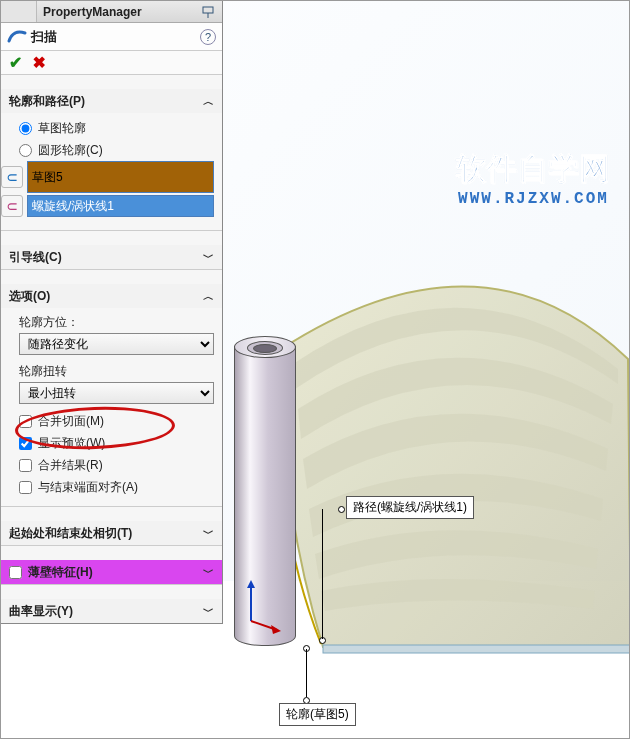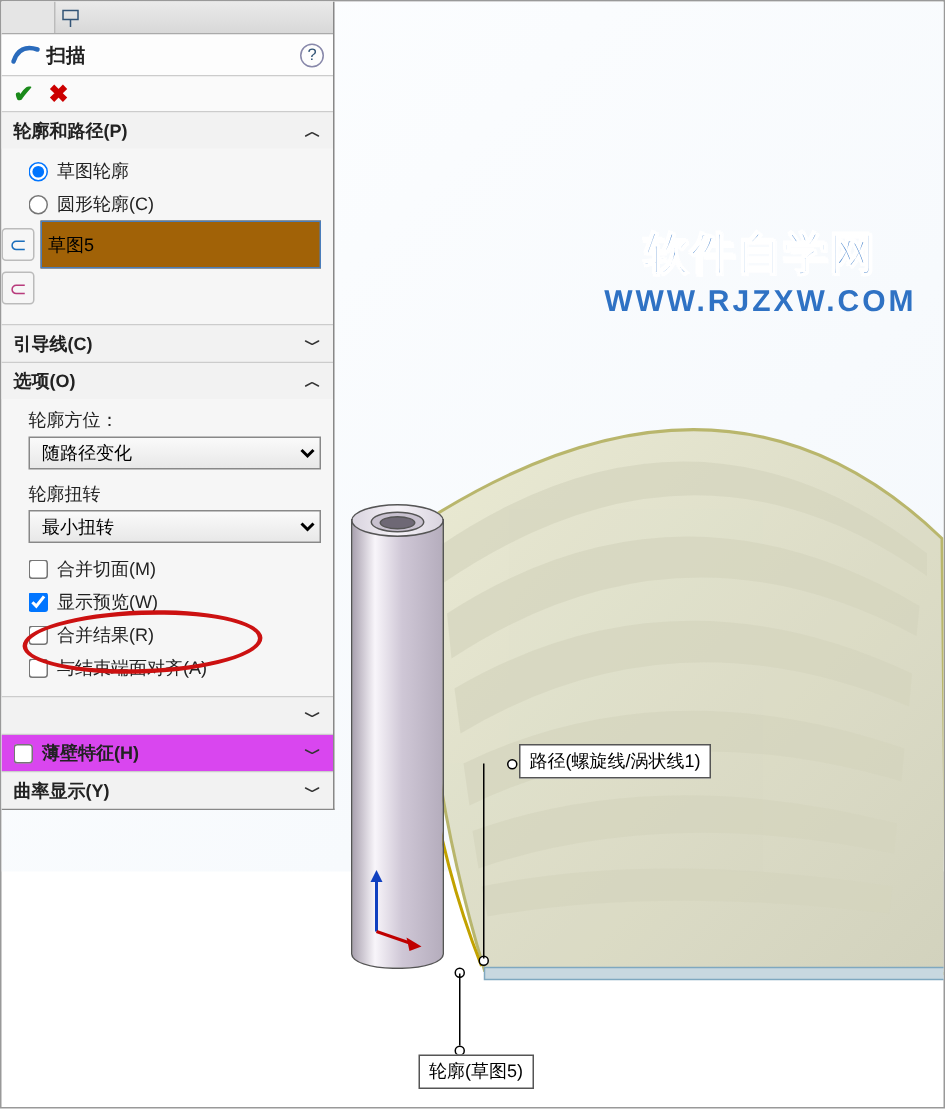--- a/index.html
+++ b/index.html
@@ -11,21 +11,21 @@
 .pm-header-title { flex: 1; font-weight: bold; padding-left: 6px; font-size: 12px; }
 .pm-header-icon { width: 20px; height: 18px; margin-right: 4px; display: flex; align-items: center; justify-content: center; }
 .feature-row { display: flex; align-items: center; height: 28px; padding: 0 6px; border-bottom: 1px solid #ccc; background: #fdfdfd; }
 .feature-icon { width: 20px; height: 20px; margin-right: 4px; }
 .feature-title { font-weight: bold; font-size: 13px; }
 .help-icon { margin-left: auto; width: 16px; height: 16px; border: 1px solid #88a; border-radius: 50%; color: #357; font-size: 11px; text-align: center; line-height: 14px; }
 .confirm-row { display: flex; align-items: center; gap: 10px; height: 24px; padding-left: 8px; background: #fafafa; border-bottom: 1px solid #ccc; }
 .ok-icon { color: #1a8a1a; font-size: 16px; font-weight: bold; }
 .cancel-icon { color: #c00; font-size: 16px; font-weight: bold; }
 .section { border-bottom: 1px solid #ccc; }
-.section-header { display: flex; align-items: center; height: 24px; padding: 0 8px; font-weight: bold; font-size: 12px; background: #f2f2f2; }
+.section-header { display: flex; align-items: center; height: 24px; padding: 0 8px; font-weight: bold; font-size: 12px; background: #f2f2f2; margin-top: 14px; }
 .section-header .chevron { margin-left: auto; font-size: 11px; color: #333; }
 .section-body { padding: 4px 8px 8px 18px; }
 .radio-row, .check-row { display: flex; align-items: center; height: 22px; font-size: 12px; gap: 6px; }
 .radio-row input, .check-row input { margin: 0; }
 .field-row { display: flex; align-items: center; height: 26px; margin: 3px 0; }
 .pill { width: 22px; height: 22px; border: 1px solid #bbb; border-radius: 3px; margin-right: 4px; display: flex; align-items: center; justify-content: center; font-size: 14px; }
 .pill.blue { color: #1a6ebc; }
 .pill.pink { color: #b83b7c; }
 .textbox { flex: 1; height: 32px; border: 1px solid #4a7dbb; background: #a16207; padding: 0 4px; font-size: 12px; }
 .sel-box { flex: 1; height: 22px; border: 1px solid #4a7dbb; background: #4a90d9; color: #fff; padding: 0 4px; font-size: 12px; line-height: 20px; }
@@ -39,21 +39,21 @@
 .cylinder-top-inner { position: absolute; left: 246px; top: 340px; width: 36px; height: 14px; border: 1px solid #555; border-radius: 50%; background: #c8c1cf; }
 .cylinder-hole { position: absolute; left: 252px; top: 343px; width: 24px; height: 9px; border: 1px solid #555; border-radius: 50%; background: #6e6875; }
 
 .spiral-wrap { position: absolute; left: 222px; top: 248px; width: 408px; height: 450px; }
 .callout { position: absolute; background: #fff; border: 1px solid #555; font-size: 12px; padding: 2px 6px; white-space: nowrap; }
 .callout-line { position: absolute; background: #000; }
 .dot { position: absolute; width: 7px; height: 7px; background: #fff; border: 1px solid #000; border-radius: 50%; }
 .axis { position: absolute; }
 .watermark { position: absolute; right: 20px; top: 148px; text-align: center; }
 .wm-top { font-size: 30px; font-weight: 900; color: #2f72c4; -webkit-text-stroke: 1px #fff; text-shadow: 1px 1px 0 #fff, -1px -1px 0 #fff; letter-spacing: 1px; }
-.wm-bot { font-size: 20px; font-weight: bold; color: #2f72c4; letter-spacing: 2px; }
+.wm-bot { font-size: 16px; font-weight: bold; color: #2f72c4; letter-spacing: 2px; font-family: Liberation Mono, monospace; }
 </style>
 </head>
 <body>
 
 <div class="viewport">
 
   <div class="watermark">
     <div class="wm-top">软件自学网</div>
     <div class="wm-bot">WWW.RJZXW.COM</div>
   </div>
@@ -101,20 +101,21 @@
 
   <div class="dot" style="left:302px; top:644px;"></div>
   <div class="callout-line" style="left:305px; top:648px; width:1px; height:48px;"></div>
   <div class="dot" style="left:302px; top:696px;"></div>
   <div class="callout" style="left:278px; top:702px;">轮廓(草图5)</div>
 </div>
 
 <div class="panel">
   <div class="pm-header">
     <div class="pm-header-spacer"></div>
+    <div class="pm-header-title">PropertyManager</div>
     <div class="pm-header-icon">
       <svg width="14" height="14">
           <rect x="2" y="2" width="10" height="6" fill="none" stroke="#357"></rect>
           <line x1="7" y1="8" x2="7" y2="13" stroke="#357"></line>
         </svg>
     </div>
   </div>
 
   <div class="feature-row">
     <svg class="feature-icon" viewBox="0 0 20 20">
@@ -142,20 +143,21 @@
       <label class="radio-row">
         <input type="radio" name="ptype" style="">
         <span>圆形轮廓(C)</span>
       </label>
       <div class="field-row" style="margin-left:-18px;">
         <div class="pill blue">⊂</div>
         <input class="textbox" value="草图5" style="">
       </div>
       <div class="field-row" style="margin-left:-18px;">
         <div class="pill pink">⊂</div>
+        <div class="sel-box">螺旋线/涡状线1</div>
       </div>
     </div>
   </div>
 
   <div class="section">
     <div class="section-header">
       <span>引导线(C)</span>
       <span class="chevron">﹀</span>
     </div>
   </div>
@@ -188,20 +190,21 @@
       </label>
       <label class="check-row">
         <input type="checkbox" style="">
         <span>与结束端面对齐(A)</span>
       </label>
     </div>
   </div>
 
   <div class="section">
     <div class="section-header">
+      <span>起始处和结束处相切(T)</span>
       <span class="chevron">﹀</span>
     </div>
   </div>
 
   <div class="section">
     <div class="section-header" style="background:#d946ef;">
       <input type="checkbox" style="margin-right: 6px;">
       <span>薄壁特征(H)</span>
       <span class="chevron">﹀</span>
     </div>

